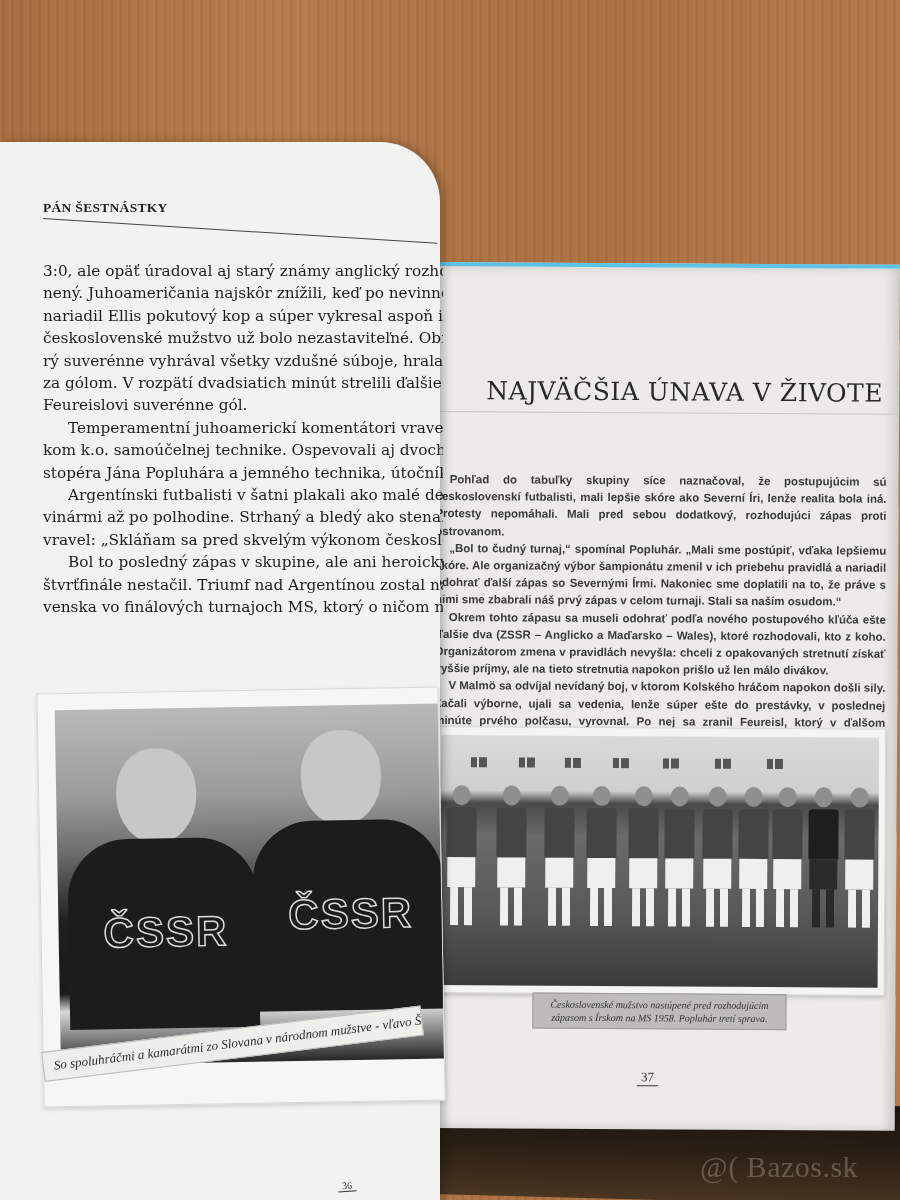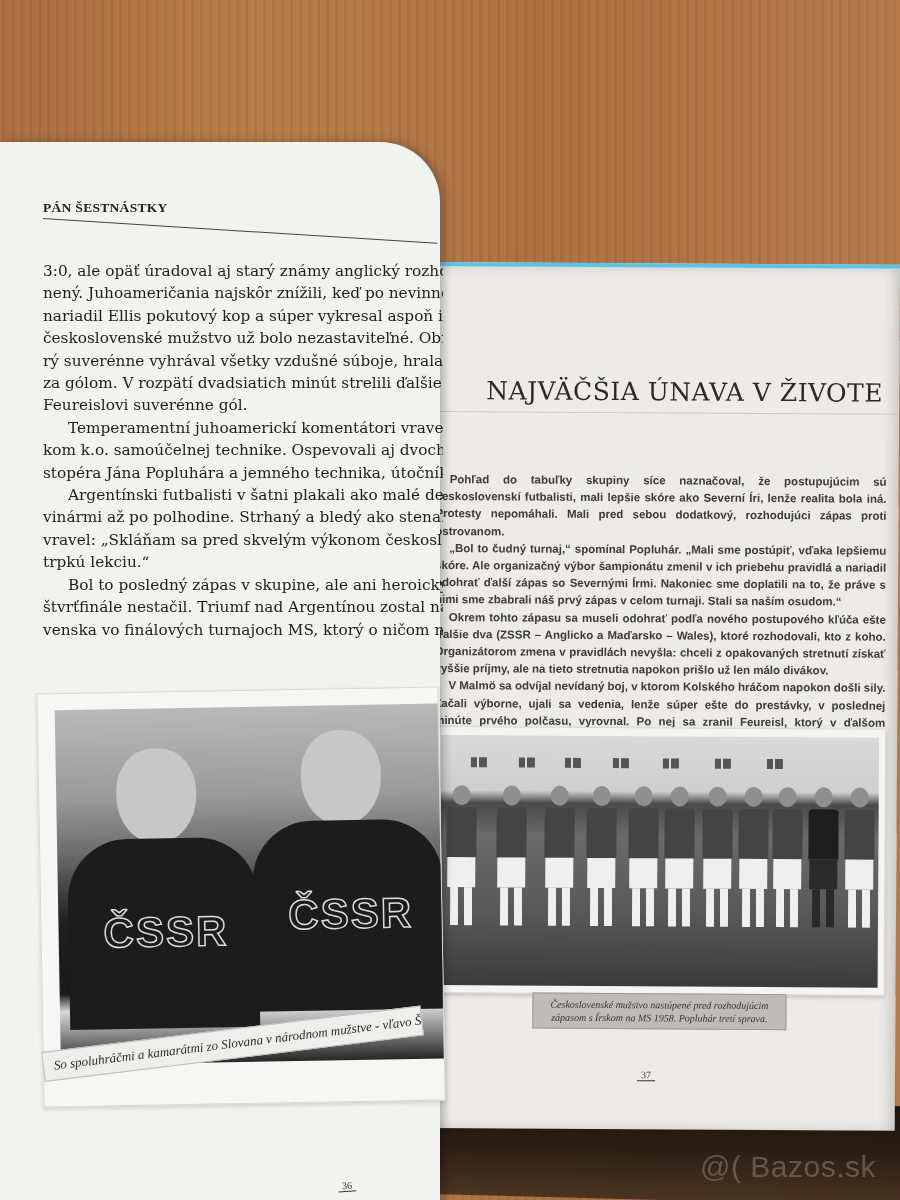--- a/index.html
+++ b/index.html
@@ -29,21 +29,21 @@
   .player{position:absolute;top:50px;width:30px;height:160px;}
   .player .head{width:18px;height:20px;border-radius:50%;background:#8f8f8f;margin:0 auto;}
   .player .shirt{width:30px;height:50px;background:#444;margin-top:2px;border-radius:4px 4px 0 0;}
   .player .shorts{width:28px;height:30px;background:#efefef;margin:0 auto;}
   .player .legs{width:22px;height:38px;margin:0 auto;background:repeating-linear-gradient(90deg,#efefef 0 8px,transparent 8px 14px);}
   .player.gk .shirt{background:#1e1e1e;}
   .player.gk .shorts{background:#2a2a2a;}
   .player.gk .legs{background:repeating-linear-gradient(90deg,#2a2a2a 0 8px,transparent 8px 14px);}
   .team-caption{position:absolute;left:100px;top:726px;width:240px;padding:4px 6px;background:#bdbcb9;
     font-family:"Liberation Serif",serif;font-style:italic;font-size:10px;line-height:13px;color:#333;text-align:center;border:1px solid #999;}
-  .page-num-right{position:absolute;left:205px;top:802px;font-size:10px;color:#333;border-bottom:1px solid #333;padding:0 4px;}
+  .page-num-right{position:absolute;left:205px;top:802px;font-size:13px;color:#333;border-bottom:1px solid #333;padding:0 4px;}
   
   .left-page{position:absolute;left:0;top:142px;width:440px;height:1183px;background:#f2f2ef;
     border-radius:0 60px 0 0;box-shadow:4px 0 10px rgba(0,0,0,0.25);}
   .running-head{position:absolute;left:43px;top:58px;font-size:13.5px;font-weight:bold;color:#222;letter-spacing:0.3px;}
   .head-rule{position:absolute;left:43px;top:76px;width:395px;height:1px;background:#444;transform:rotate(3.6deg);transform-origin:left;}
   .left-body{position:absolute;left:43px;top:118px;width:400px;font-family:"DejaVu Serif",serif;
     font-size:15.3px;line-height:22.4px;color:#1e1e1e;white-space:nowrap;}
   .left-body .line{display:block;overflow:hidden;}
   .left-body .ind{padding-left:25px;}
   .portrait-photo{position:absolute;left:40px;top:548px;width:400px;height:412px;background:#f6f6f4;
@@ -51,21 +51,21 @@
   .portrait-photo .img{position:absolute;left:17px;top:16px;width:383px;height:355px;
     background:linear-gradient(180deg,#b9b9b9 0%,#9a9a9a 25%,#6d6d6d 40%,#1f1f1f 60%,#1a1a1a 80%,#d9d9d9 85%,#262626 100%);overflow:hidden;}
   .man{position:absolute;}
   .man .face{width:80px;height:95px;border-radius:45% 45% 50% 50%;background:#c7c7c7;}
   .man .body{width:190px;height:190px;background:#1c1c1c;border-radius:60px 60px 0 0;margin-left:-50px;margin-top:-5px;position:relative;}
   .man .logo{position:absolute;top:70px;left:35px;font-family:"Liberation Sans",sans-serif;font-weight:bold;font-size:42px;
     color:transparent;-webkit-text-stroke:1.5px #dcdcdc;letter-spacing:2px;}
   .portrait-caption{position:absolute;left:43px;top:910px;width:360px;padding:6px 10px;background:#eeeeeb;
     border:1px solid #bbb;font-style:italic;font-size:13px;color:#2a2a2a;transform:rotate(-7deg);transform-origin:left;white-space:nowrap;overflow:hidden;}
   .page-num-left{position:absolute;left:338px;top:1038px;font-size:10px;color:#333;border-bottom:1px solid #333;padding:0 4px;transform:rotate(-4deg);}
-  .watermark{position:absolute;left:700px;top:1150px;font-family:Liberation Sans, sans-serif;font-size:30px;
+  .watermark{position:absolute;left:700px;top:1150px;font-family:Liberation Serif, serif;font-size:30px;
     color:rgba(140,130,120,0.55);letter-spacing:0.5px;}
 </style>
 </head>
 <body>
 
 <div class="wood-grain"></div>
 <div class="bottom-shadow"></div>
 
 <div class="right-page">
   <div class="chapter-title">NAJVÄČŠIA ÚNAVA V ŽIVOTE</div>
@@ -167,21 +167,20 @@
     <span class="line">československé mužstvo už bolo nezastaviteľné. Obrana na čele...</span>
     <span class="line">rý suverénne vyhrával všetky vzdušné súboje, hrala bezchybne...</span>
     <span class="line">za gólom. V rozpätí dvadsiatich minút strelili ďalšie tri a to aj...</span>
     <span class="line">Feureislovi suverénne gól.</span>
     <span class="line ind">Temperamentní juhoamerickí komentátori vraveli o futbale...</span>
     <span class="line">kom k.o. samoúčelnej technike. Ospevovali aj dvoch Slovákov –</span>
     <span class="line">stopéra Jána Popluhára a jemného technika, útočníka Pavla Molnára.</span>
     <span class="line ind">Argentínski futbalisti v šatni plakali ako malé deti a Stabile sa...</span>
     <span class="line">vinármi až po polhodine. Strhaný a bledý ako stena. Tichým a...</span>
     <span class="line">vravel: „Skláňam sa pred skvelým výkonom československého mužstva...</span>
-    <span class="line">trpkú lekciu.“</span>
     <span class="line ind">Bol to posledný zápas v skupine, ale ani heroický výkon nie...</span>
     <span class="line">štvrťfinále nestačil. Triumf nad Argentínou zostal najvyšším...</span>
     <span class="line">venska vo finálových turnajoch MS, ktorý o ničom nerozhodol.</span>
   </div>
   <div class="portrait-photo">
     <div class="img">
       <div class="man" style="left:60px;top:40px">
         <div class="face"></div>
         <div class="body">
             <span class="logo">ČSSR</span>

